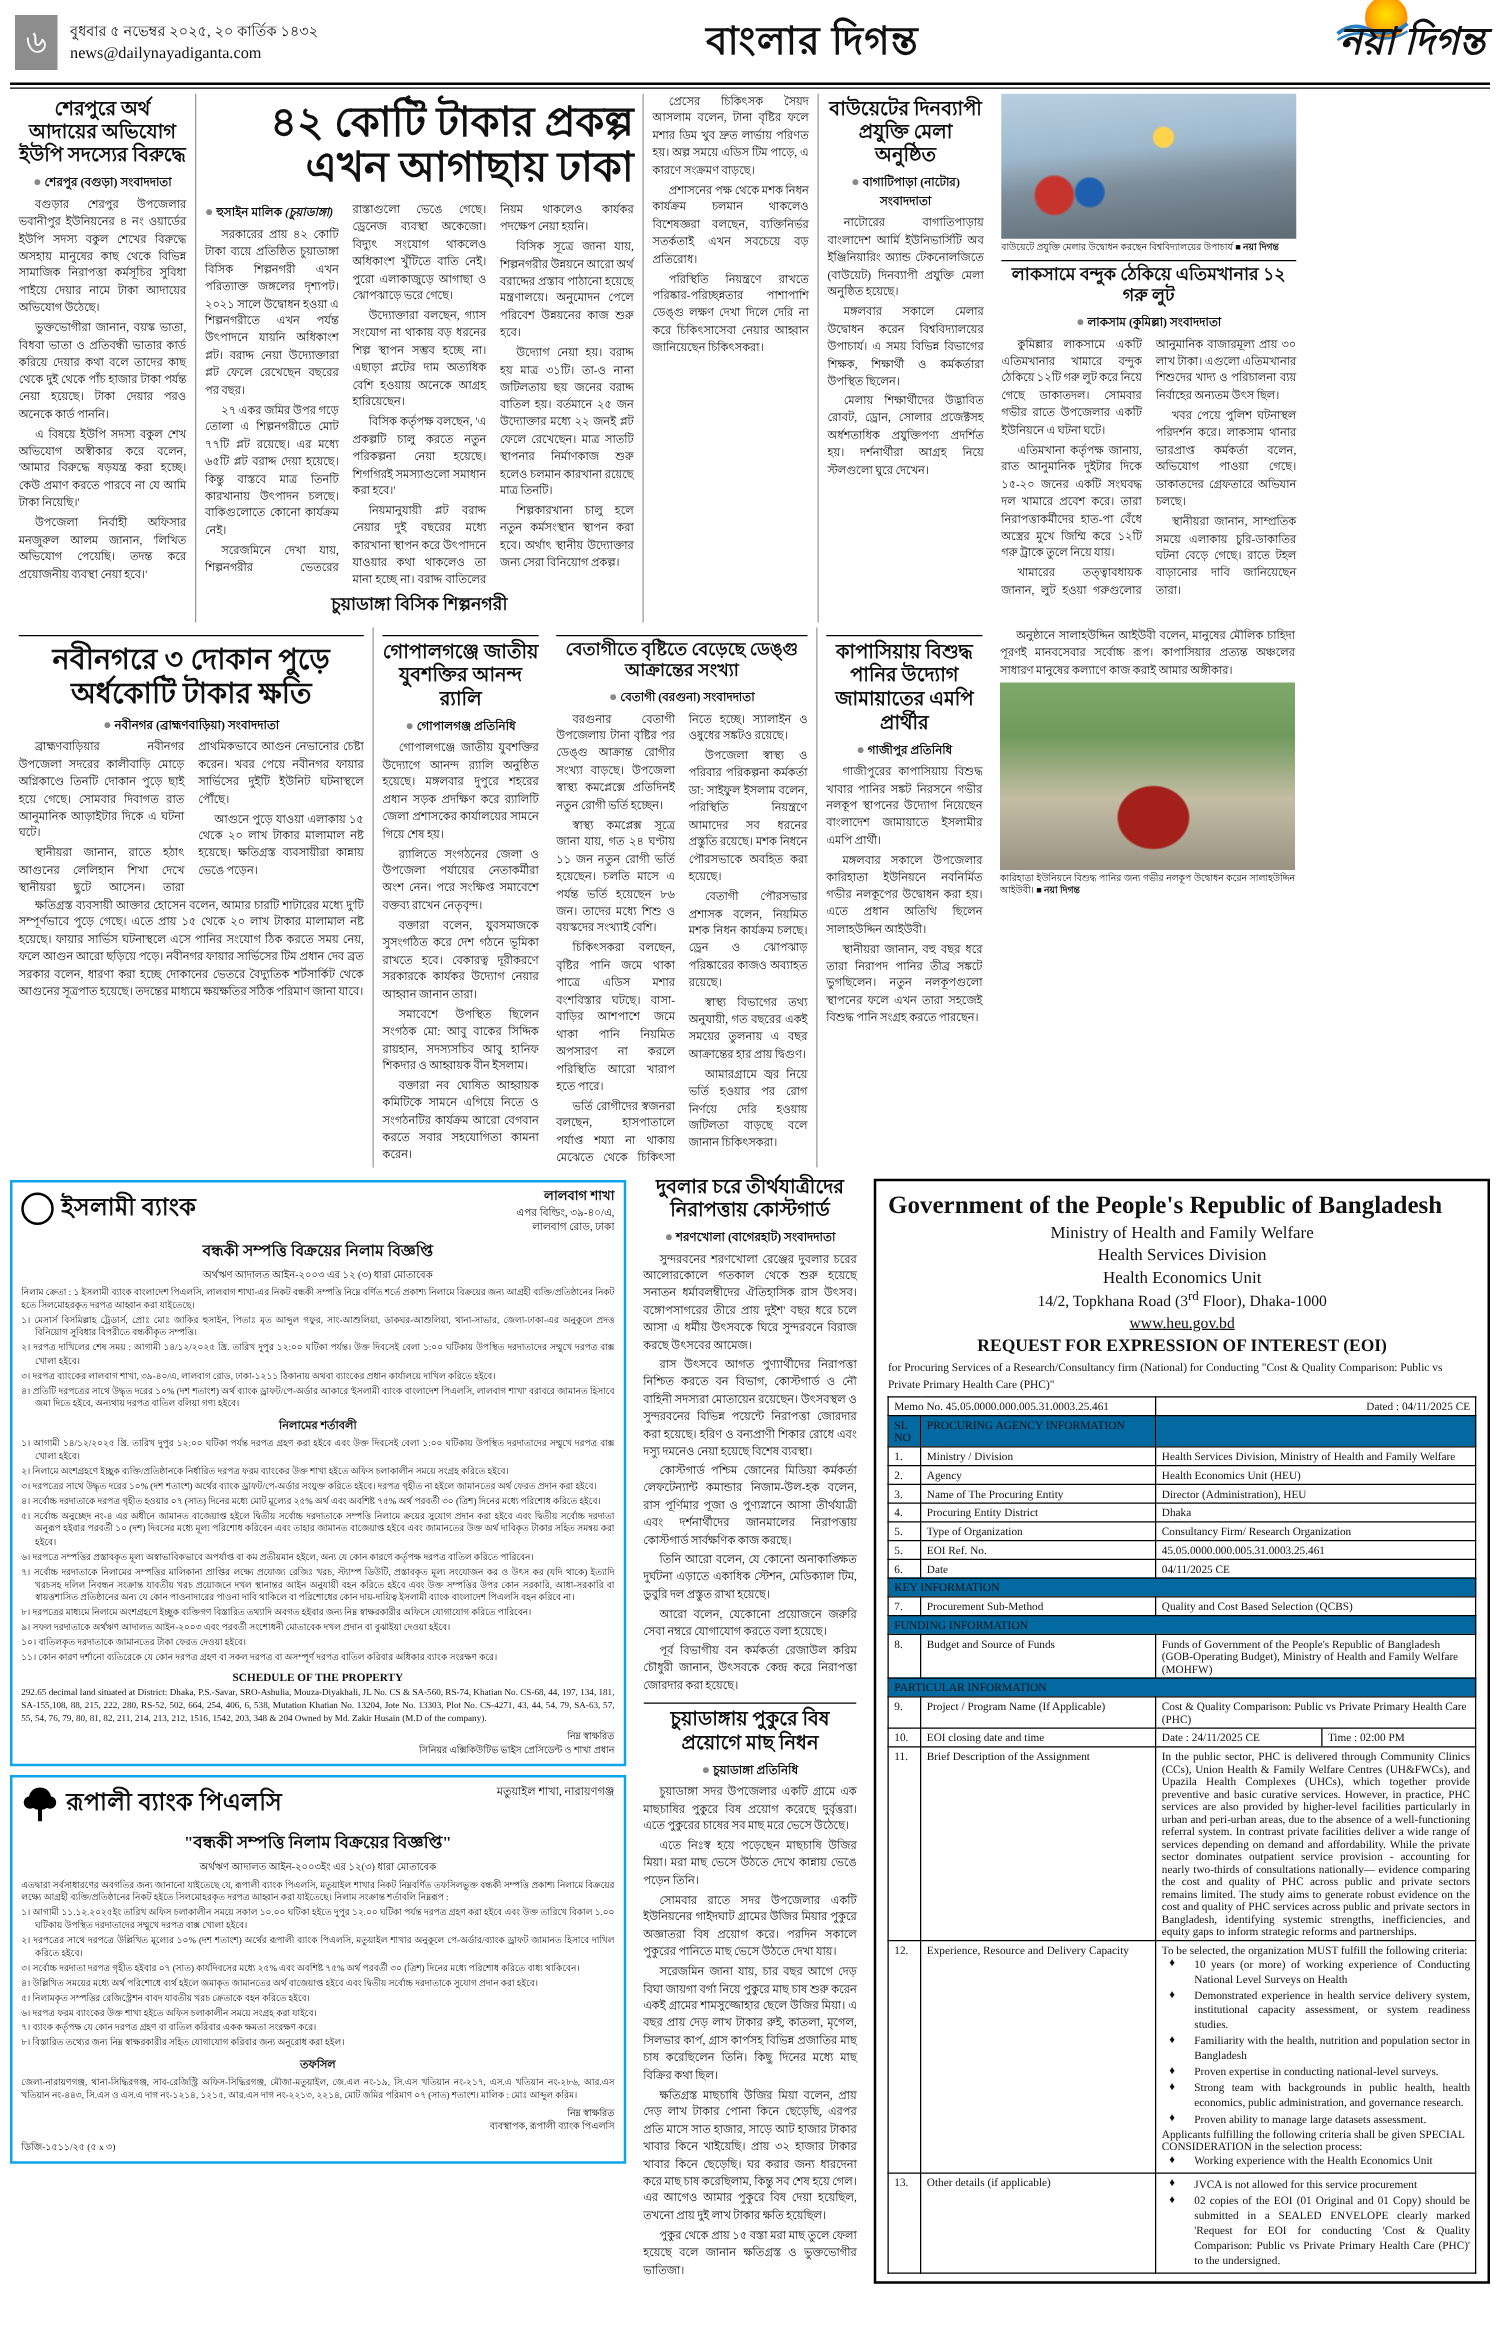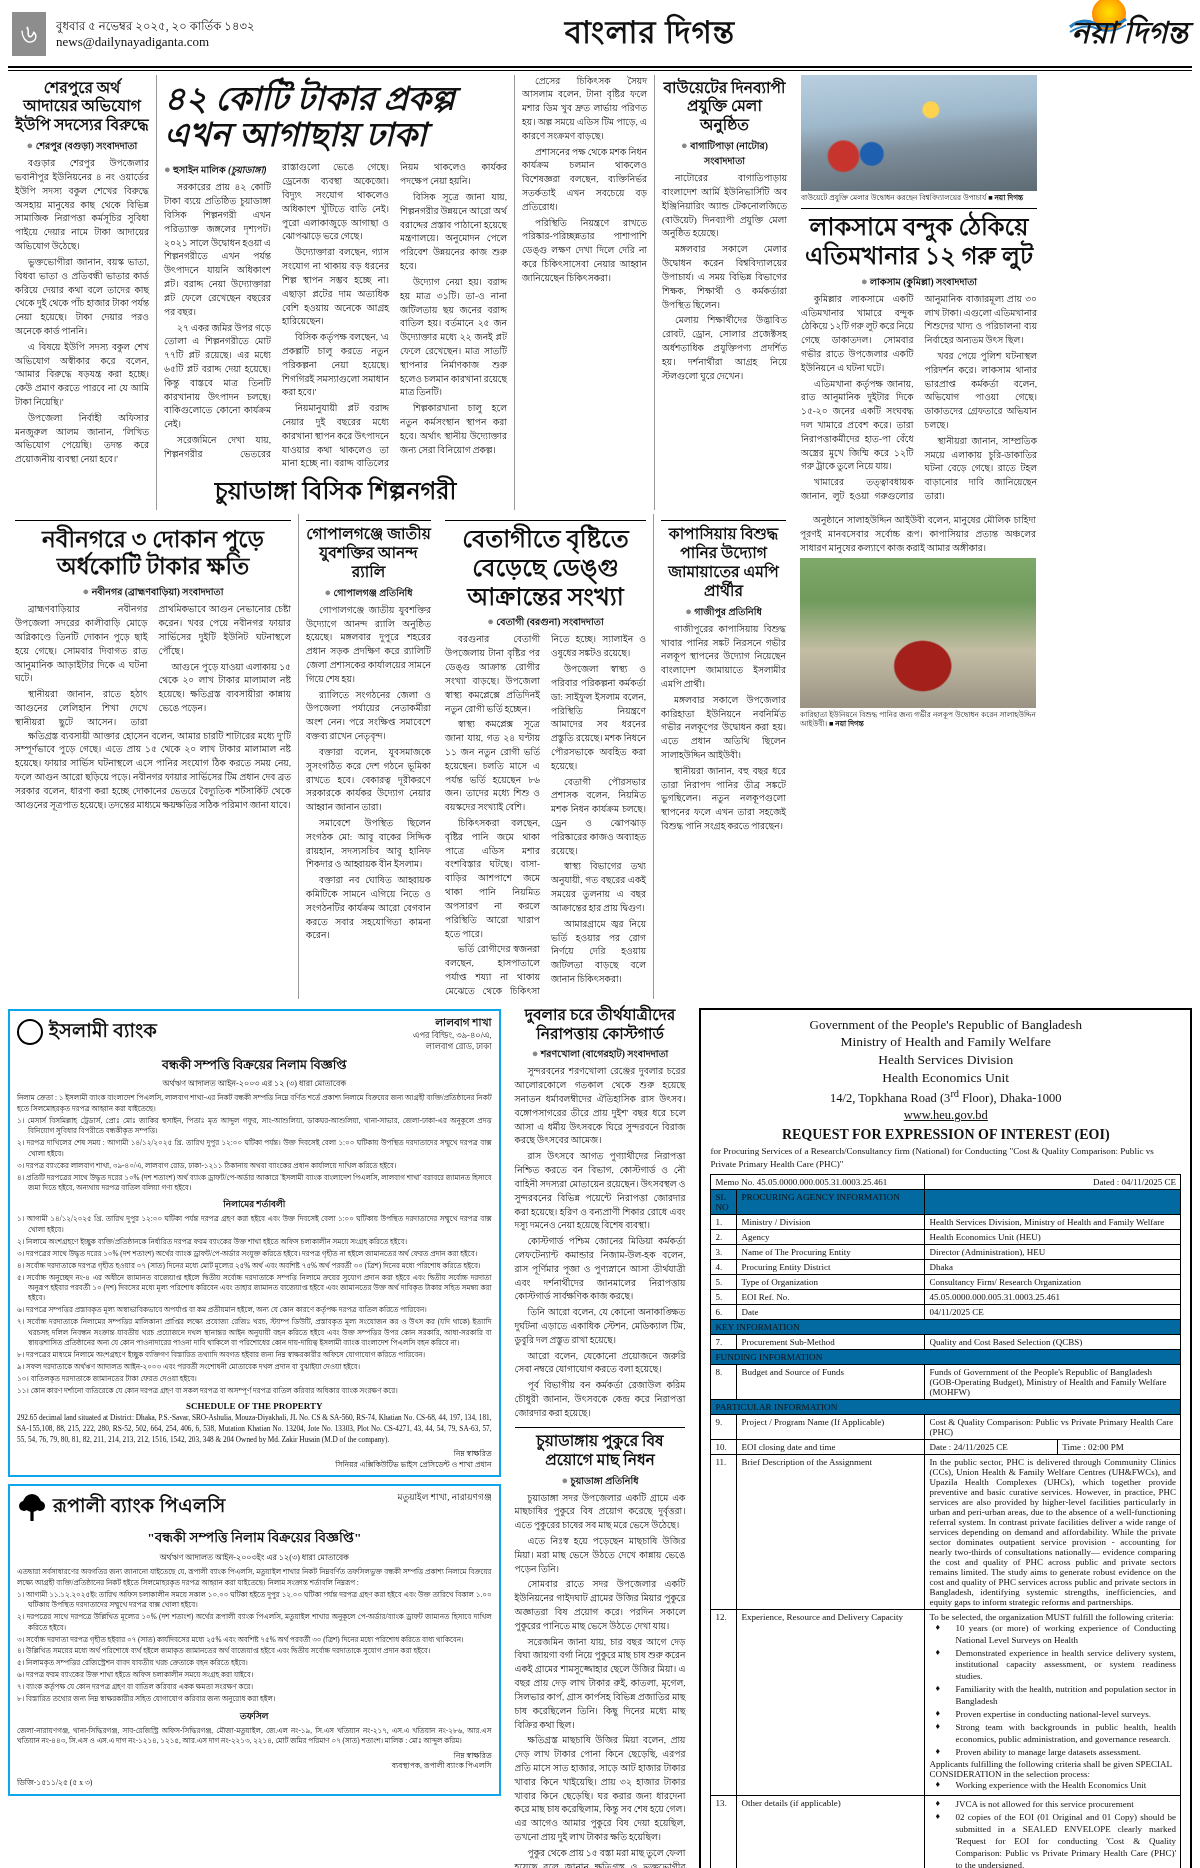--- a/index.html
+++ b/index.html
@@ -47,29 +47,29 @@
   .col { padding:0 7px; }
   .vrule { border-left:1px solid #999; }
 
   .c1 { width:148px; }
   .c2 { width:358px; }
   .c3 { width:140px; }
   .c4 { width:140px; }
 
   
   h1.hl-mega {
-    font-size:33px; font-weight:bold; line-height:1.12; text-align:left;
-    margin:6px 0 7px; letter-spacing:0px;font-style:italic;
+    font-size:33px; font-weight:bold; line-height:1.12; text-align:right;
+    margin:6px 0 7px; letter-spacing:0px;
   }
   h2.hl-big {
     font-size:23px; font-weight:bold; line-height:1.18; text-align:center;
     margin:5px 0 5px;
   }
   h2.hl-med {
-    font-size:24px; font-weight:bold; line-height:1.2; text-align:center;
+    font-size:14px; font-weight:bold; line-height:1.2; text-align:center;
     margin:4px 0 4px;
   }
   h3.hl-sm {
     font-size:15.5px; font-weight:bold; line-height:1.22; text-align:center;
     margin:4px 0 4px;
   }
   .byline {
     font-size:9.5px; font-weight:bold; text-align:center; margin:2px 0 3px;
   }
   .byline .bullet { color:#888; font-size:11px; }
@@ -118,21 +118,21 @@
   .ad-sub-c { text-align:center; font-size:8px; margin-bottom:3px; }
   .ad-p { font-size:7.2px; line-height:1.45; text-align:justify; margin:0 0 1.5px; }
   .ad-p-ind { padding-left:11px; text-indent:-11px; }
   .ad-sec-title { text-align:center; font-size:9px; font-weight:bold; margin:4px 0 2px; }
   .ad-sched-title { text-align:center; font-size:9px; font-weight:bold; margin:5px 0 2px; font-family:"Liberation Serif",serif; }
   .ad-sched-body { font-size:7.3px; line-height:1.45; text-align:justify; font-family:"Liberation Serif",serif; }
   .ad-sign { text-align:right; font-size:7.6px; line-height:1.4; margin-top:4px; }
   .ad-foot { font-size:7.6px; margin-top:4px; }
 
   .rupali-tree { width:30px; height:30px; }
-  .eoi-l1 { text-align:center; font-size:13px; font-weight:normal; line-height:1.25; }
+  .eoi-l1 { font-size:20px; font-weight:bold; line-height:1.25; }
   .eoi-l2 { text-align:center; font-size:13.5px; line-height:1.34; }
   .eoi-l3 { text-align:center; font-size:12.5px; line-height:1.34; }
   .eoi-link { text-align:center; font-size:12.5px; text-decoration:underline; line-height:1.4; }
   .eoi-req { text-align:center; font-size:14px; font-weight:bold; margin:3px 0 2px; }
   .eoi-for { font-size:9.1px; line-height:1.34; text-align:left; margin-bottom:4px; }
 
   table.eoi-t { width:100%; border-collapse:collapse; font-size:9px; }
   table.eoi-t td, table.eoi-t th {
     border:1px solid #000; padding:2px 4px; vertical-align:top; text-align:left; font-weight:normal;
   }

